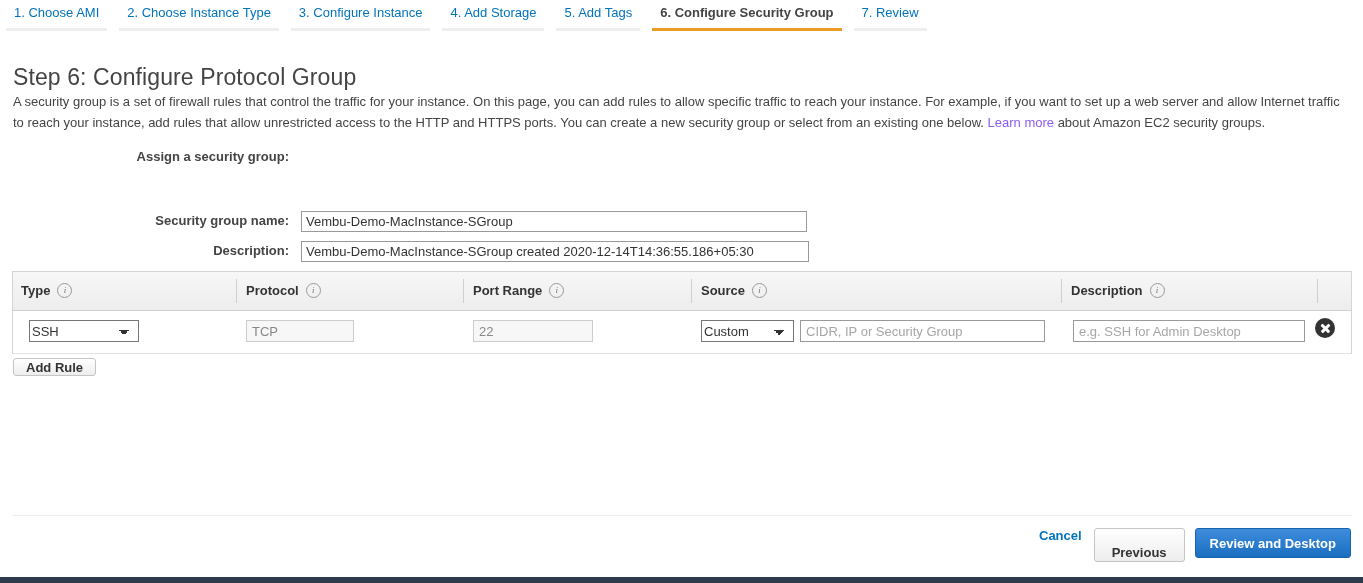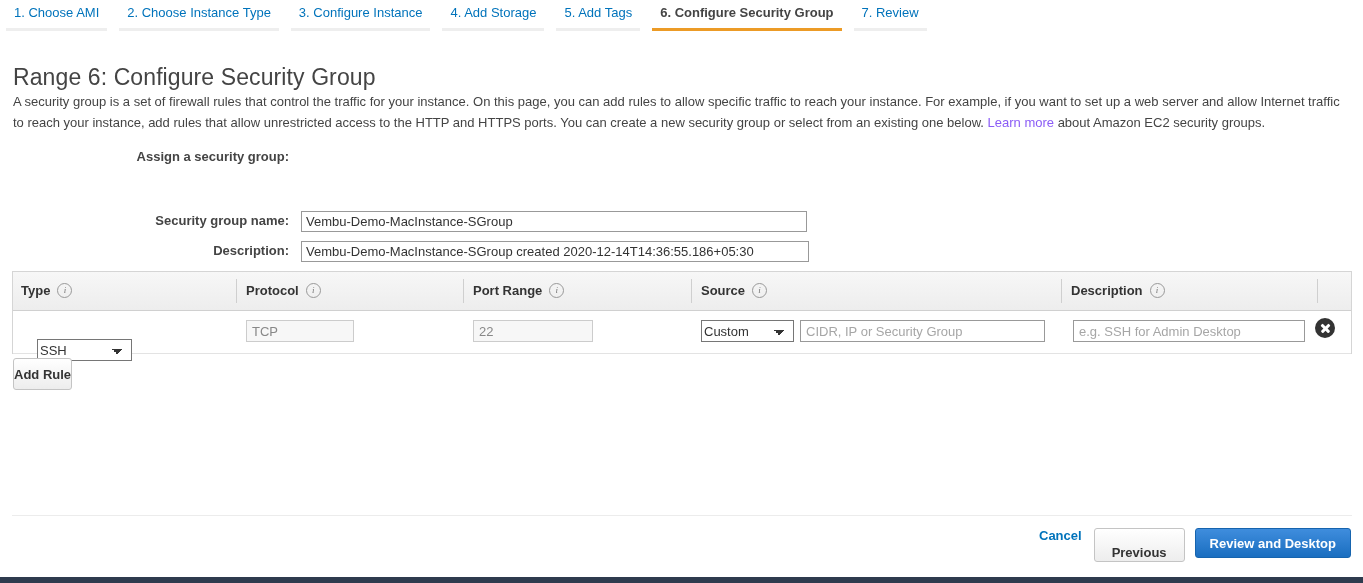--- a/index.html
+++ b/index.html
@@ -284,22 +284,22 @@
   .btn-grey {
     background: linear-gradient(to bottom, #ffffff 0%, #ededed 100%);
     border: 1px solid #c4c4c4;
     border-radius: 3px;
     color: #333333;
   }
   .add-rule {
     position: absolute;
     left: 13px;
     top: 358px;
-    height: 32px;
-    padding: 0 0;
+    height: 18px;
+    padding: 0 12px;
   }
 
   
   .footer-rule {
     position: absolute;
     left: 12px;
     top: 515px;
     width: 1340px;
     height: 1px;
     background: #ececec;
@@ -370,21 +370,21 @@
   <div class="wizard-tab active">
     <span>6. Configure Security Group</span>
     <span class="tab-underline"></span>
   </div>
   <div class="wizard-tab">
     <span>7. Review</span>
     <span class="tab-underline"></span>
   </div>
 </div>
 
-<h1 class="page-title">Range 6: Configure Security Group</h1>
+<h1 class="page-title">Step 6: Configure Protocol Group</h1>
 
 <p class="intro">
   <span>A security group is a set of firewall rules that control the traffic for your instance. On this page, you can add rules to allow specific traffic to reach your instance. For example, if you want to set up a web server and allow Internet traffic to reach your instance, add rules that allow unrestricted access to the HTTP and HTTPS ports. You can create a new security group or select from an existing one below. </span><a href="#">Learn more</a><span> about Amazon EC2 security groups.</span>
 </p>
 
 <div class="form-row" style="left:13px; top:147px;">
   <div class="form-label">Assign a security group:</div>
 </div>
 
 <div class="form-row" style="left:13px; top:211px;">
@@ -425,21 +425,21 @@
     <div class="col-div" style="left:1048px;"></div>
 
     <div class="col-head" style="left:1058px;">
       <span>Description</span>
       <span class="info-icon">i</span>
     </div>
     <div class="col-div" style="left:1304px;"></div>
   </div>
 
   <div class="rules-body">
-    <select class="cell cell-select" style="left:24px; width:95px;margin-top:19px;">
+    <select class="cell cell-select" style="left:16px; width:110px;">
       <option>SSH</option>
     </select>
 
     <input class="cell input-disabled" style="left: 233px; width: 108px;" disabled="" value="TCP">
 
     <input class="cell input-disabled" style="left: 460px; width: 120px;" disabled="" value="22">
 
     <select class="cell cell-select" style="left:688px; width:93px;">
       <option>Custom</option>
     </select>

